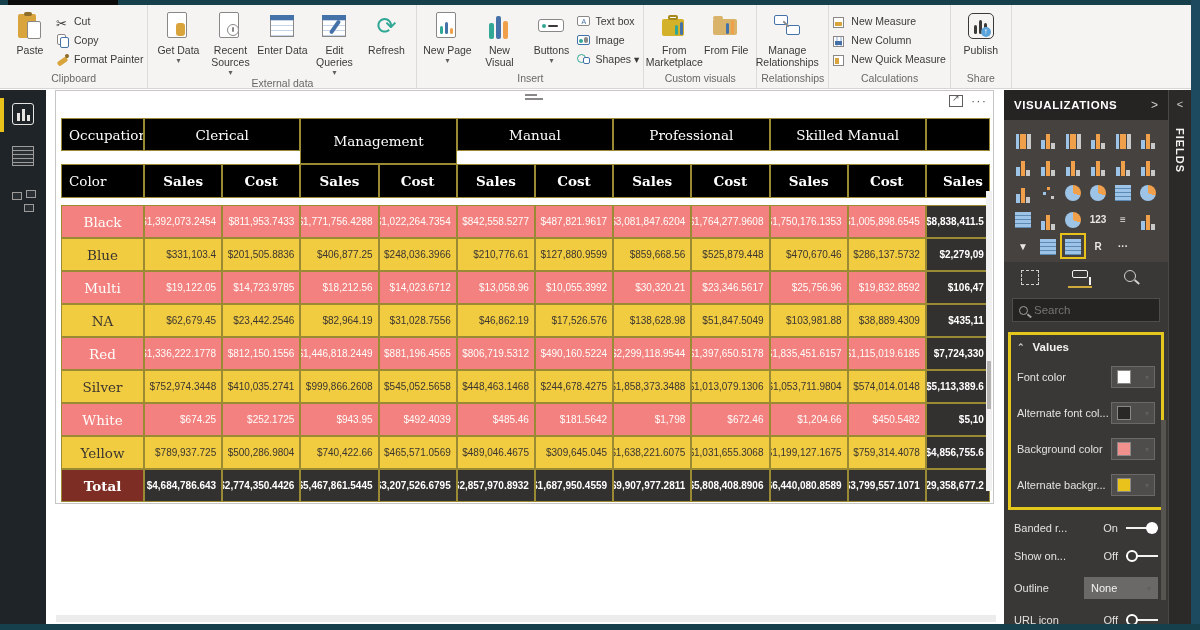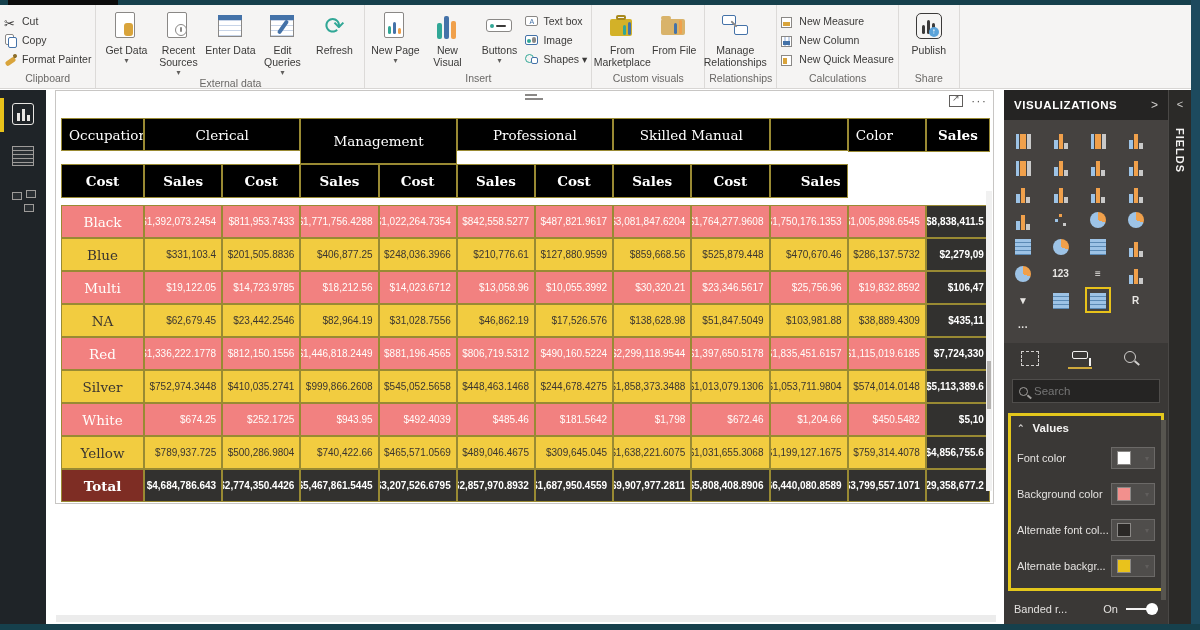--- a/index.html
+++ b/index.html
@@ -75,21 +75,21 @@
   .c-dark { background:#32312f; color:#ffffff; font-weight:bold; }
   .lab-total { background:#7e2d24; color:#fff; font-weight:bold; }
   .vscroll { position:absolute; right:1px; top:100px; width:6px; height:300px; background:#f1f1f1; }
   .vscroll i { position:absolute; top:170px; left:1px; width:4px; height:48px; background:#b5b3b1; display:block; }
 
   
   #vizpane { position:absolute; left:1004px; top:90px; width:164px; height:540px; background:#3a3836; }
   .vp-head { height:30px; background:#252423; color:#fff; display:flex; align-items:center; justify-content:space-between; padding:0 10px; }
   .vp-title { font-size:11.5px; font-weight:bold; letter-spacing:0.6px; }
   .vp-chev { color:#d2d0ce; font-size:12px; cursor:pointer; }
-  #vizgrid { background:#454240; padding:7px 6px 5px 8px; display:grid; grid-template-columns:repeat(4,1fr); row-gap:5px; }
+  #vizgrid { background:#454240; padding:7px 6px 5px 8px; display:grid; grid-template-columns:repeat(6,1fr); row-gap:5px; }
   .vicon { width:22px; height:22px; display:flex; align-items:flex-end; justify-content:center; gap:1px; cursor:pointer; position:relative; }
   .vicon.sel { outline:2px solid #e8c21a; }
   .vicon b { width:4px; background:#9dc3e6; display:block; }
   .vicon b.o { background:#f0a04b; } .vicon b.g { background:#c9c9c9; }
   .vicon .circ { width:16px; height:16px; border-radius:50%; background:conic-gradient(#f0a04b 0 110deg,#9dc3e6 110deg 360deg); margin-bottom:2px; }
   .vicon .txt { color:#e8e6e3; font-size:10px; font-weight:bold; align-self:center; margin:auto; }
   .vp-tabs { display:flex; gap:26px; padding:8px 0 6px 14px; background:#3a3836; }
   .vp-tab { width:24px; text-align:center; cursor:pointer; padding-bottom:3px; }
   .vp-tab.active { border-bottom:2px solid #cfa93c; }
   .tab-fields-ic { width:18px; height:15px; border:1.4px dashed #d2d0ce; margin:0 auto; }
@@ -128,20 +128,28 @@
 </head>
 <body>
 
 <div id="app">
   <div class="frame-top"></div>
   <div class="frame-tab"></div>
 
   <div id="ribbon">
       <div class="rgroup">
         <div class="rbody">
+          <div class="bigbtn">
+            <div class="mi mi-big">
+              <span class="ic-accent" style="left:3px;top:3px;width:18px;height:24px;background:#d9a43b;"></span>
+              <span class="ic-accent" style="left:9px;top:1px;width:8px;height:4px;background:#8c6d2a;"></span>
+              <span class="ic-accent" style="left:12px;top:10px;width:14px;height:18px;background:#fff;border:1px solid #8a8886;"></span>
+            </div>
+            <div class="blabel">Paste</div>
+          </div>
           <div class="stackcol">
             <div class="smallbtn">
               <div class="mi mi-small"><span class="glyph">✂</span></div>
               <span class="slabel">Cut</span>
             </div>
             <div class="smallbtn">
               <div class="mi mi-small">
                 <span class="ic-accent" style="left:1px;top:1px;width:9px;height:11px;border:1.2px solid #8a8886;background:#fff;"></span>
                 <span class="ic-accent" style="left:4px;top:4px;width:9px;height:11px;border:1.2px solid #4472a8;background:#fff;"></span>
               </div>
@@ -357,20 +365,21 @@
           <i style="width:18px;"></i>
         </div>
       <div class="vtools">
         <div class="focus-ic"></div>
         <div class="more-ic">···</div>
       </div>
       <div id="matrix" style="grid-template-columns: 83px repeat(10, 78.2px) 64px;">
           <div class="mcell mhead left" style="height: 33px;">Occupation</div>
           <div class="mcell mhead" style="grid-column: span 2; height: 33px;">Clerical</div>
           <div class="mcell mhead" style="grid-column: span 2; height: 46px;">Management</div>
+          <div class="mcell mhead" style="grid-column: span 2; height: 33px;">Manual</div>
           <div class="mcell mhead" style="grid-column: span 2; height: 33px;">Professional</div>
           <div class="mcell mhead" style="grid-column: span 2; height: 33px;">Skilled Manual</div>
           <div class="mcell mhead" style="height: 33px;"></div>
           <div class="mcell mhead left" style="height: 34px;">Color</div>
           <div class="mcell mhead bold" style="height: 34px;">Sales</div>
           <div class="mcell mhead bold" style="height: 34px;">Cost</div>
           <div class="mcell mhead bold" style="height: 34px;">Sales</div>
           <div class="mcell mhead bold" style="height: 34px;">Cost</div>
           <div class="mcell mhead bold" style="height: 34px;">Sales</div>
           <div class="mcell mhead bold" style="height: 34px;">Cost</div>
@@ -646,30 +655,30 @@
       </div>
       <div id="colorrows">
           <div class="frow">
             <div class="flab">Font color</div>
             <div class="swatchbtn">
               <span class="swatch" style="background:#ffffff;"></span>
               <span class="caret">▾</span>
             </div>
           </div>
           <div class="frow">
+            <div class="flab">Alternate font col...</div>
+            <div class="swatchbtn">
+              <span class="swatch" style="background:#2a2826;"></span>
+              <span class="caret">▾</span>
+            </div>
+          </div>
+          <div class="frow">
             <div class="flab">Background color</div>
             <div class="swatchbtn">
               <span class="swatch" style="background:#f2908d;"></span>
-              <span class="caret">▾</span>
-            </div>
-          </div>
-          <div class="frow">
-            <div class="flab">Alternate font col...</div>
-            <div class="swatchbtn">
-              <span class="swatch" style="background:#2a2826;"></span>
               <span class="caret">▾</span>
             </div>
           </div>
           <div class="frow">
             <div class="flab">Alternate backgr...</div>
             <div class="swatchbtn">
               <span class="swatch" style="background:#e9c21c;"></span>
               <span class="caret">▾</span>
             </div>
           </div>

